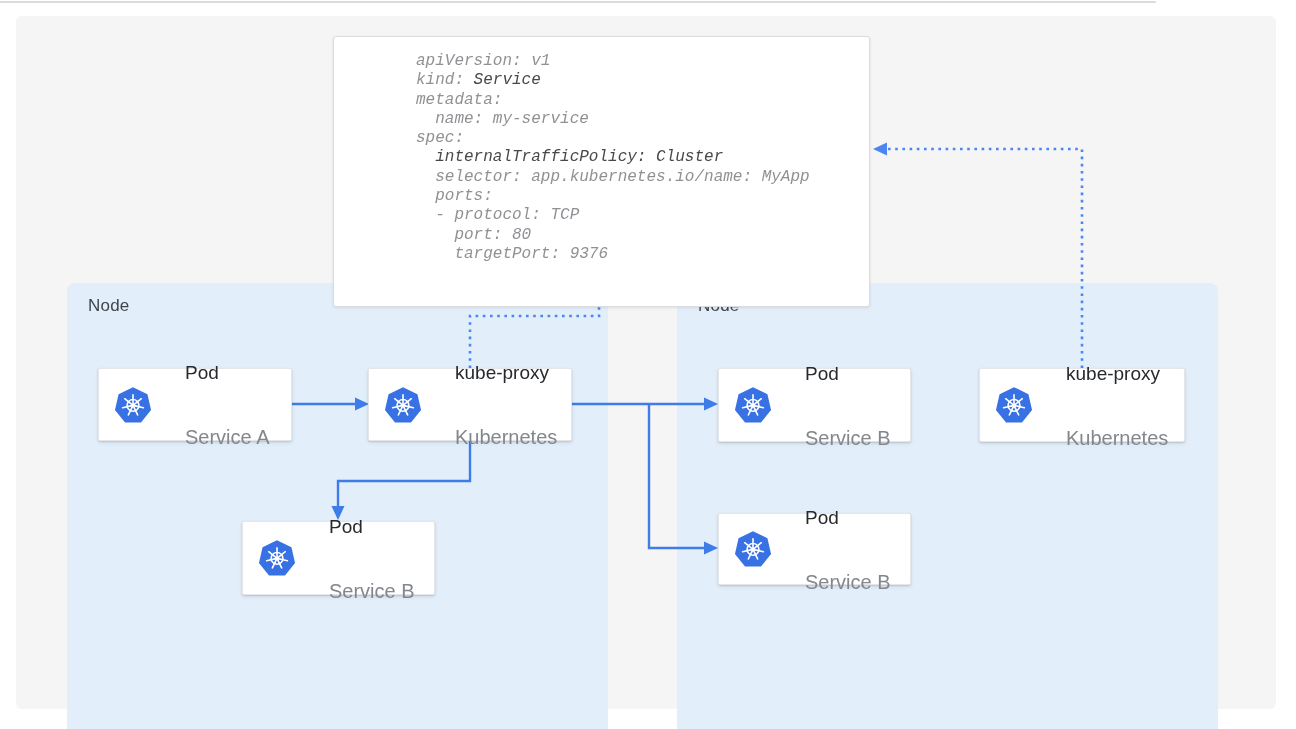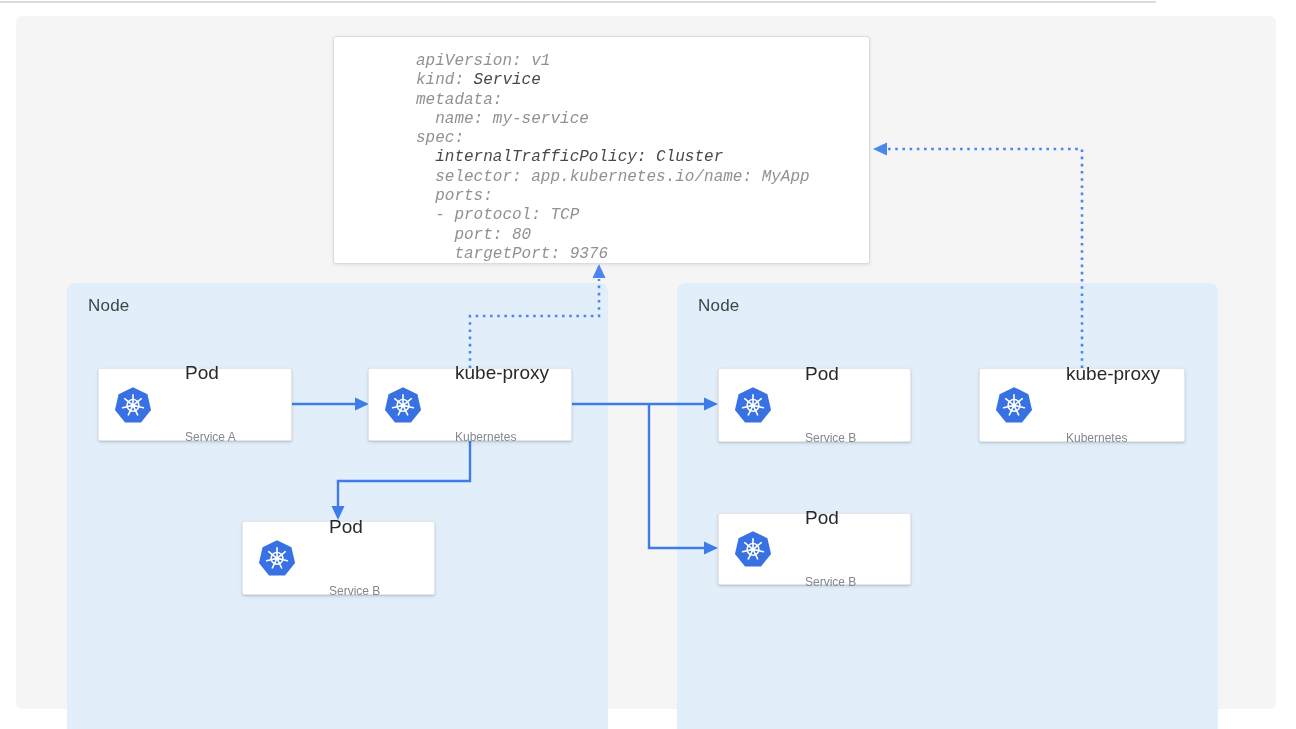--- a/index.html
+++ b/index.html
@@ -19,21 +19,21 @@
     position:absolute;top:283px;width:541px;height:480px;
     background:var(--node-bg,#e2effb);border-radius:8px;
   }
   .node1{left:67px;}
   .node2{left:677px;}
   .node-label{
     position:absolute;left:21px;top:13px;
     font-size:17px;color:var(--node-label-text,#40454a);letter-spacing:.2px;
   }
   .yaml-card{
-    position:absolute;left:333px;top:36px;width:537px;height:228px;
+    position:absolute;left:333px;top:36px;width:537px;height:271px;
     background:var(--card-bg,#fff);border:1px solid #dadce0;border-radius:3px;
     box-shadow:0 1px 3px rgba(60,64,67,.12);box-sizing:border-box;
   }
   .yaml{
     margin:0;padding:15px 0 0 82px;
     font-family:"Liberation Mono",monospace;font-style:italic;
     font-size:16px;line-height:19.3px;color:var(--yaml-text,#8f9194);
     white-space:pre;
   }
   .yline{height:19.3px;}
@@ -43,21 +43,21 @@
     border:1px solid var(--card-border,#e4e6e9);border-radius:2px;box-sizing:border-box;
     box-shadow:0 1px 2px rgba(60,64,67,.20),0 2px 4px rgba(60,64,67,.08);
     display:flex;align-items:center;padding-left:15px;
   }
   .k8s{width:38px;height:38px;flex:0 0 38px;}
   .k8s-hept{fill:var(--kubernetes-blue,#3871e3);}
   .k8s-wheel{stroke:#ffffff;stroke-width:4.2;fill:none;stroke-linecap:round;}
   .k8s-hub{fill:#ffffff;}
   .card-text{margin-left:33px;display:flex;flex-direction:column;justify-content:center;gap:41px;}
   .card-title{font-size:19px;line-height:24px;color:var(--title-text,#27292c);}
-  .card-sub{font-size:12px;line-height:22px;color:var(--subtitle-text,#82878c);}
+  .card-sub{font-size:20px;line-height:22px;color:var(--subtitle-text,#82878c);}
   .connectors{position:absolute;left:0;top:0;width:1296px;height:729px;pointer-events:none;}
   .solid-line{stroke:var(--connector-blue,#3d7ce9);stroke-width:2.4;fill:none;}
   .solid-head{fill:var(--connector-blue,#3d7ce9);}
   .dot-line{stroke:var(--dotted-blue,#4b86f0);stroke-width:2.6;fill:none;stroke-dasharray:2.6 4.6;}
   .dot-head{fill:var(--dotted-blue,#4b86f0);}
 </style>
 </head>
 <body>
 
 <svg width="0" height="0" style="position:absolute">

